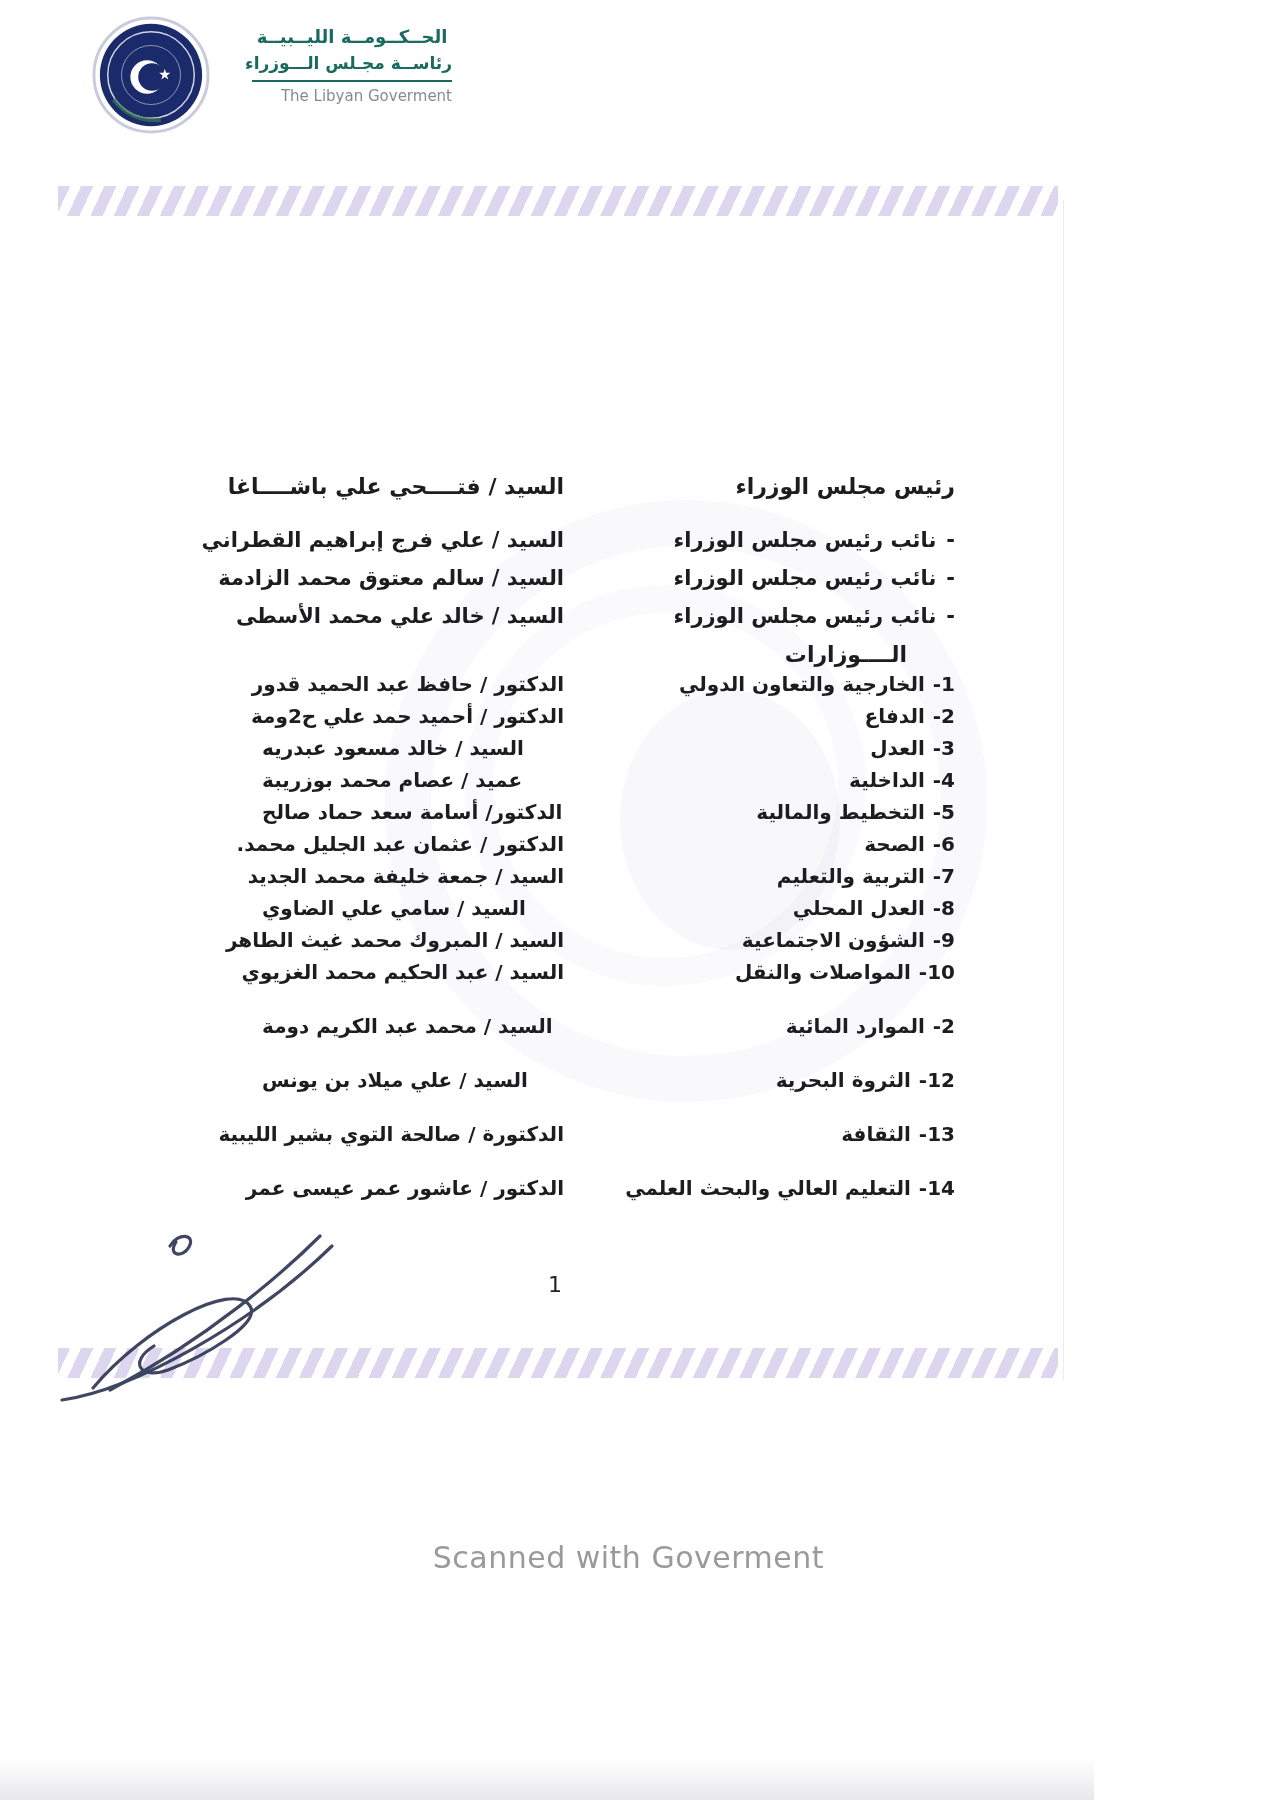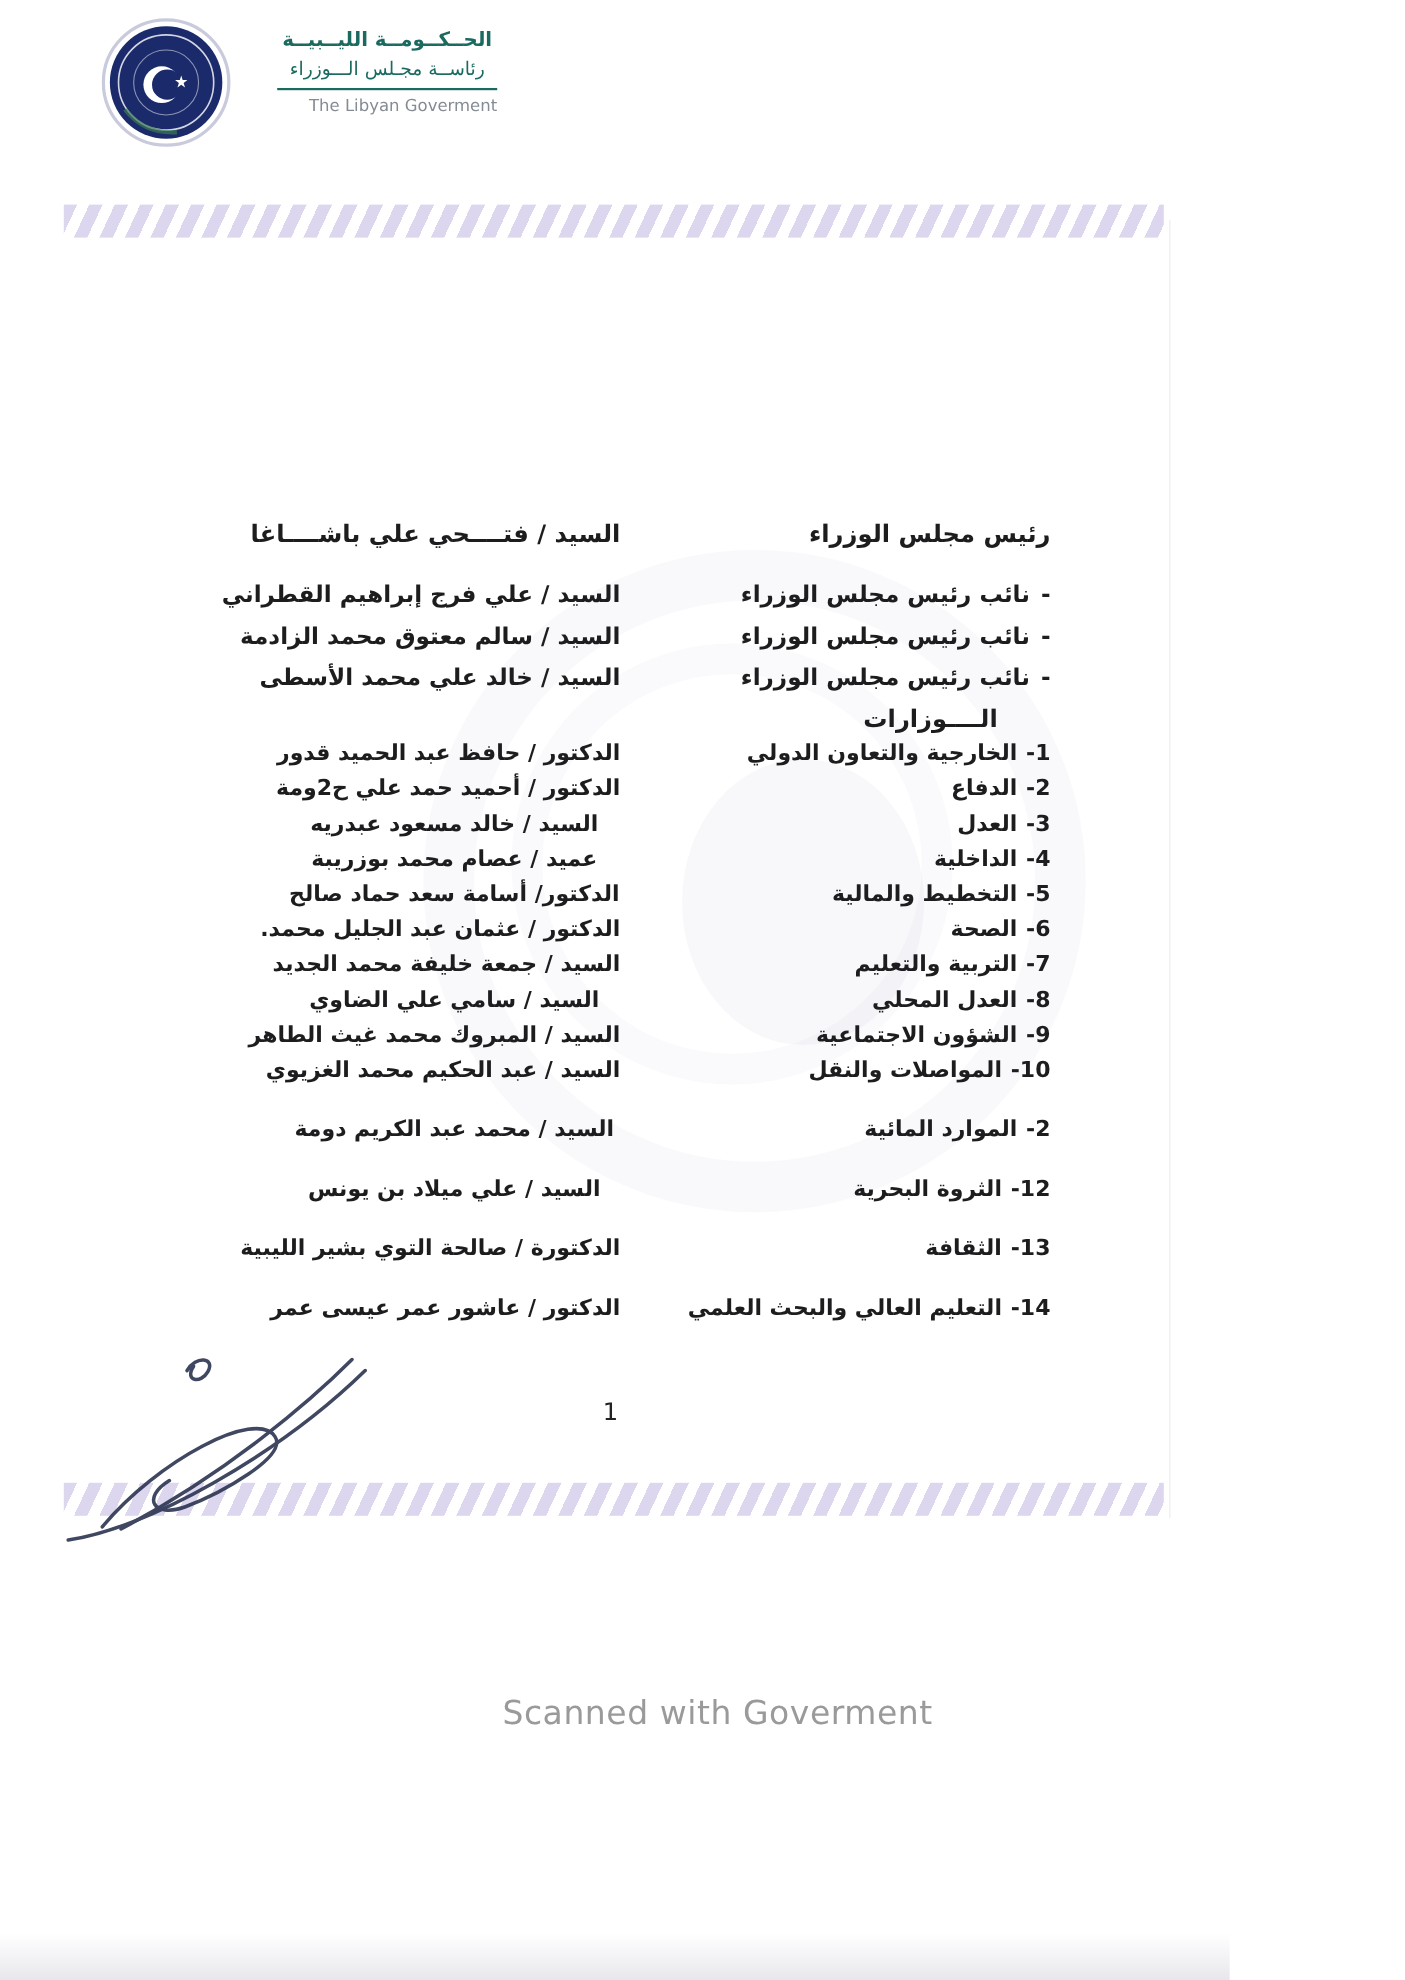--- a/index.html
+++ b/index.html
@@ -3,28 +3,27 @@
 <meta charset="utf-8">
 <style>
   html,body{margin:0;padding:0;background:#ffffff;}
   .page{
     position:relative;
     width:1094px;height:1800px;
     background:#ffffff;
     overflow:hidden;
     font-family:"DejaVu Sans", sans-serif;
     color:#1d1d1f;
-    padding-left:24px;
   }
   
   .letterhead{position:absolute;left:92px;top:16px;width:370px;height:120px;}
   .emblem{position:absolute;left:0;top:0;width:118px;height:118px;}
   .org-block{position:absolute;left:160px;top:10px;width:200px;}
   .org-line1{font-size:18px;font-weight:700;color:#1b6a60;direction:rtl;text-align:center;white-space:nowrap;}
-  .org-line2{font-size:17px;font-weight:400;color:#1b6a60;direction:rtl;text-align:center;white-space:nowrap;margin-top:6px;}
+  .org-line2{font-size:17px;font-weight:700;color:#1b6a60;direction:rtl;text-align:center;white-space:nowrap;margin-top:6px;}
   .org-rule{height:2px;background:#1b6a60;margin-top:7px;}
   .org-en{font-size:15px;color:#858b94;text-align:right;margin-top:5px;font-weight:400;}
   
   .band{
     position:absolute;left:58px;width:1000px;height:30px;
     background:
       repeating-linear-gradient(115deg,
         #d8d2ec 0px, #d8d2ec 11px,
         rgba(255,255,255,0) 11px, rgba(255,255,255,0) 21px);
     opacity:.9;
@@ -49,21 +48,21 @@
   .columns{position:absolute;left:262px;top:474px;width:693px;}
   .row{position:relative;height:32px;font-size:20px;font-weight:700;}
   .row.pm{height:40px;margin-bottom:14px;font-size:22px;}
   .row.dep{height:38px;font-size:21px;}
   .row.header-row{height:30px;font-size:22px;}
   .row.gap{margin-top:22px;}
   .pos{position:absolute;right:0;top:0;direction:rtl;white-space:nowrap;}
   .pos .bullet{margin-left:10px;}
   .pos .num{margin-left:8px;}
   .mh{right:48px;}
-  .name{position:absolute;left:0;top:0;width:302px;direction:rtl;text-align:center;white-space:nowrap;}
+  .name{position:absolute;left:0;top:0;width:302px;direction:rtl;text-align:left;white-space:nowrap;}
   
   .page-number{position:absolute;left:548px;top:1272px;font-size:22px;color:#222;}
   .signature{position:absolute;left:48px;top:1218px;width:300px;height:185px;}
   .scanner-footer{
     position:absolute;top:1540px;right:270px;
     font-size:30px;color:#9a9a9a;letter-spacing:.5px;font-weight:400;
   }
   .bottom-shade{position:absolute;left:0;right:0;top:1758px;height:42px;
     background:linear-gradient(#ffffff,#e8e8ec);}
 </style>

